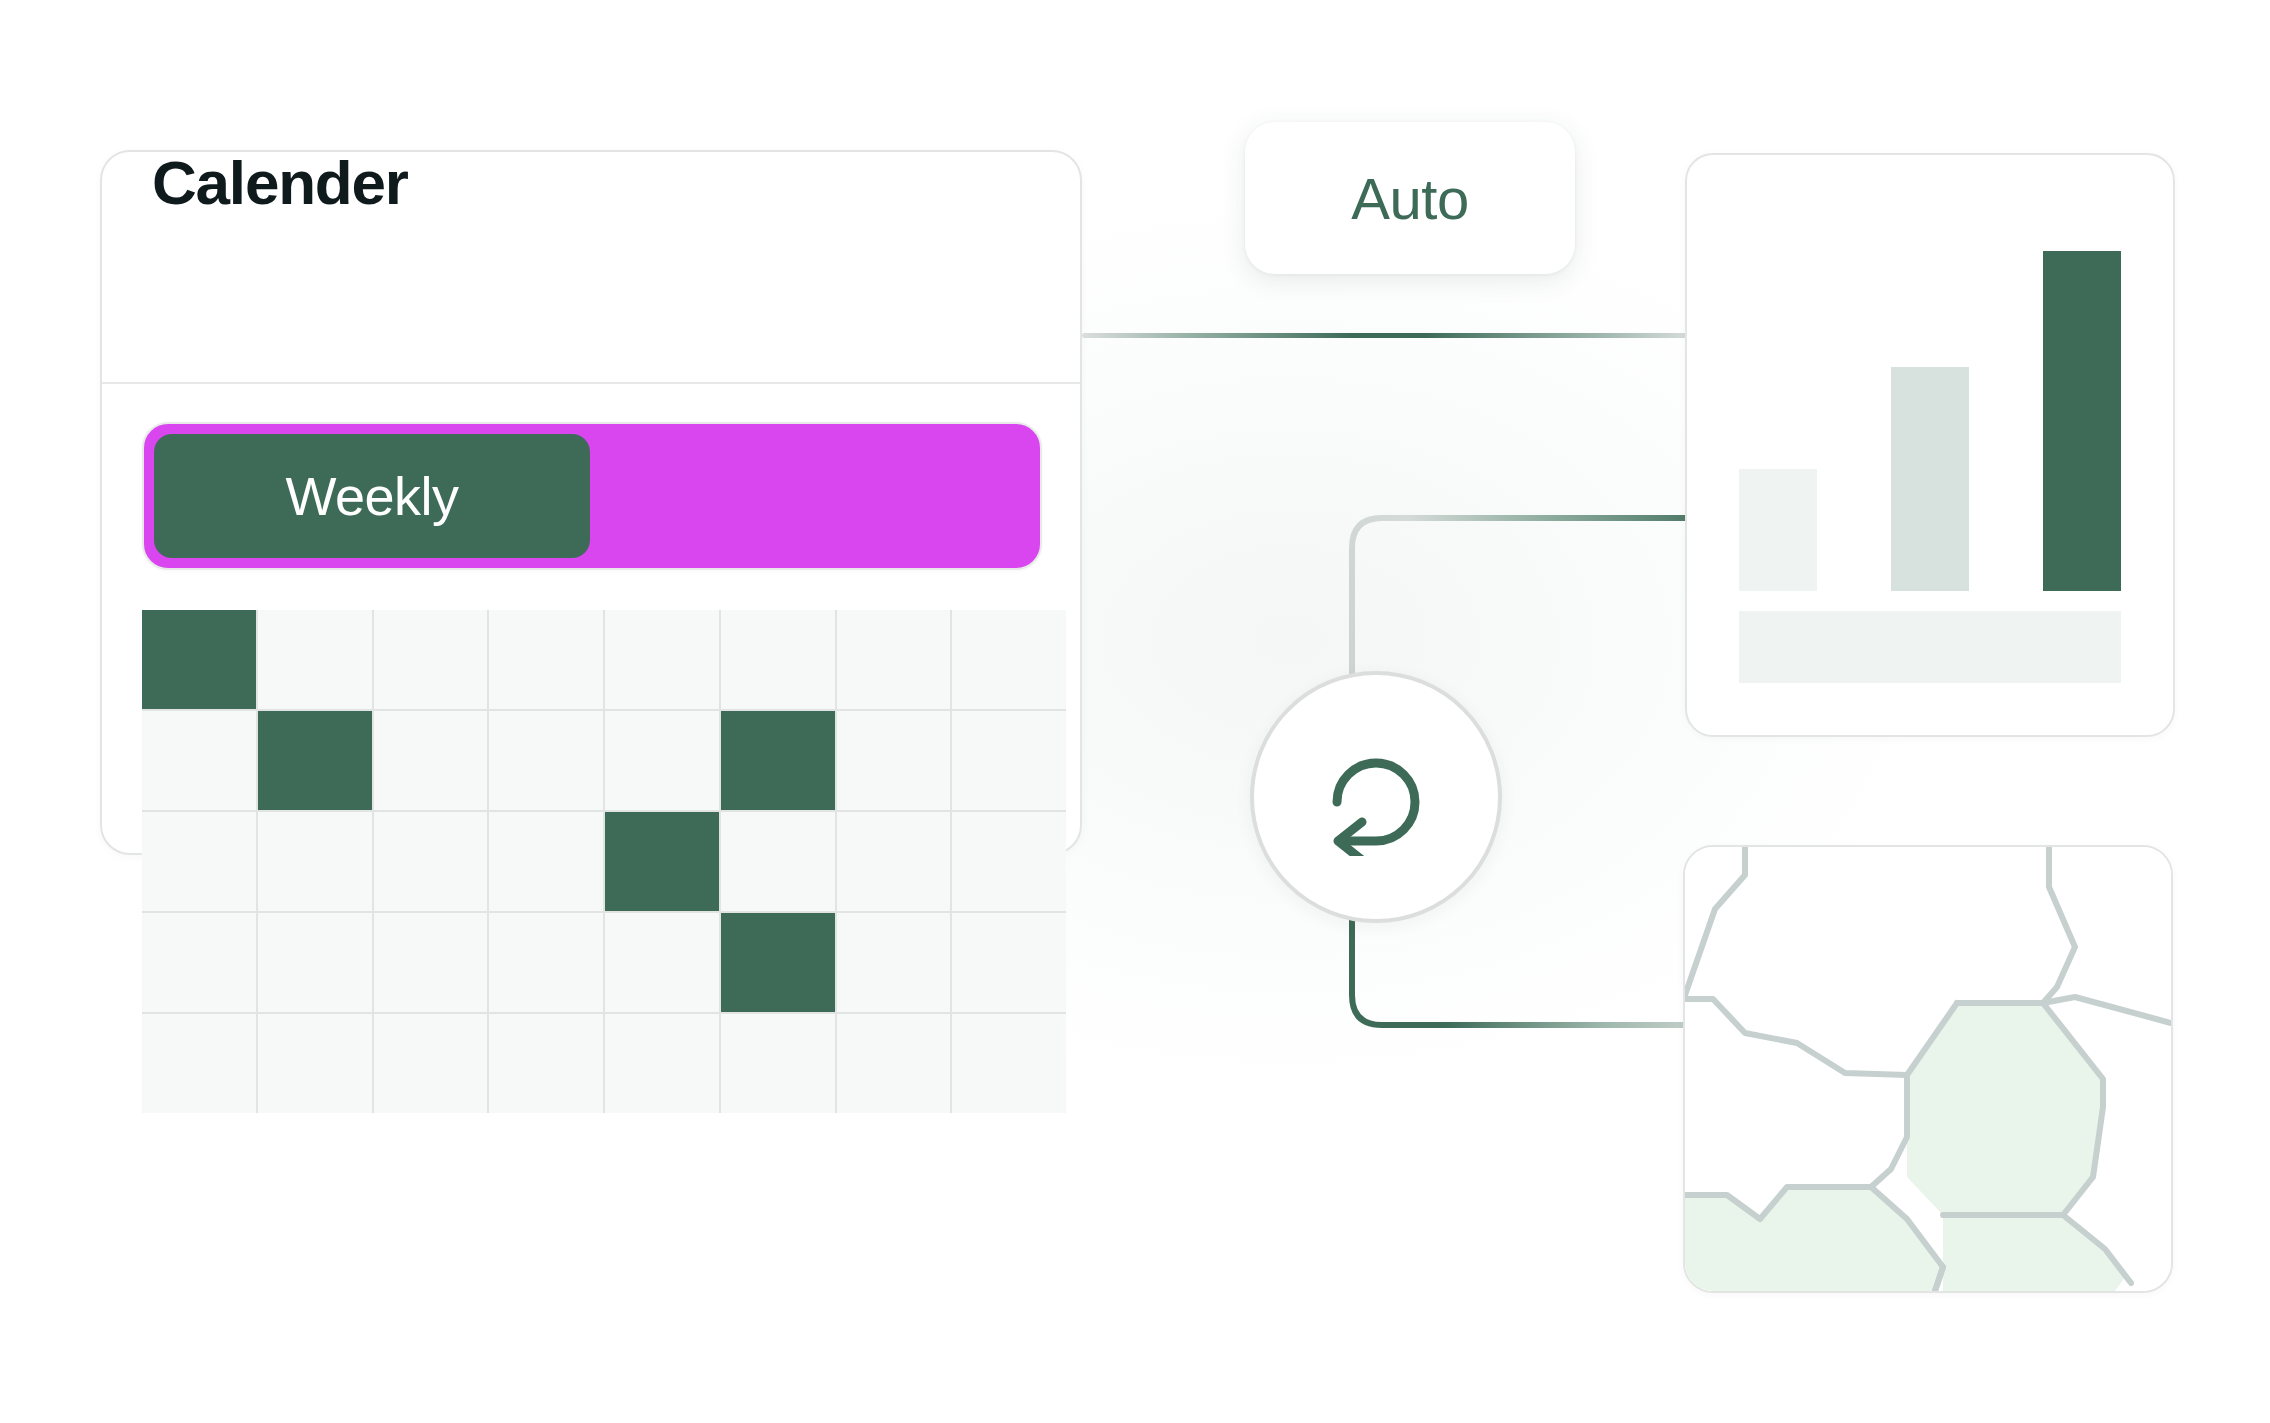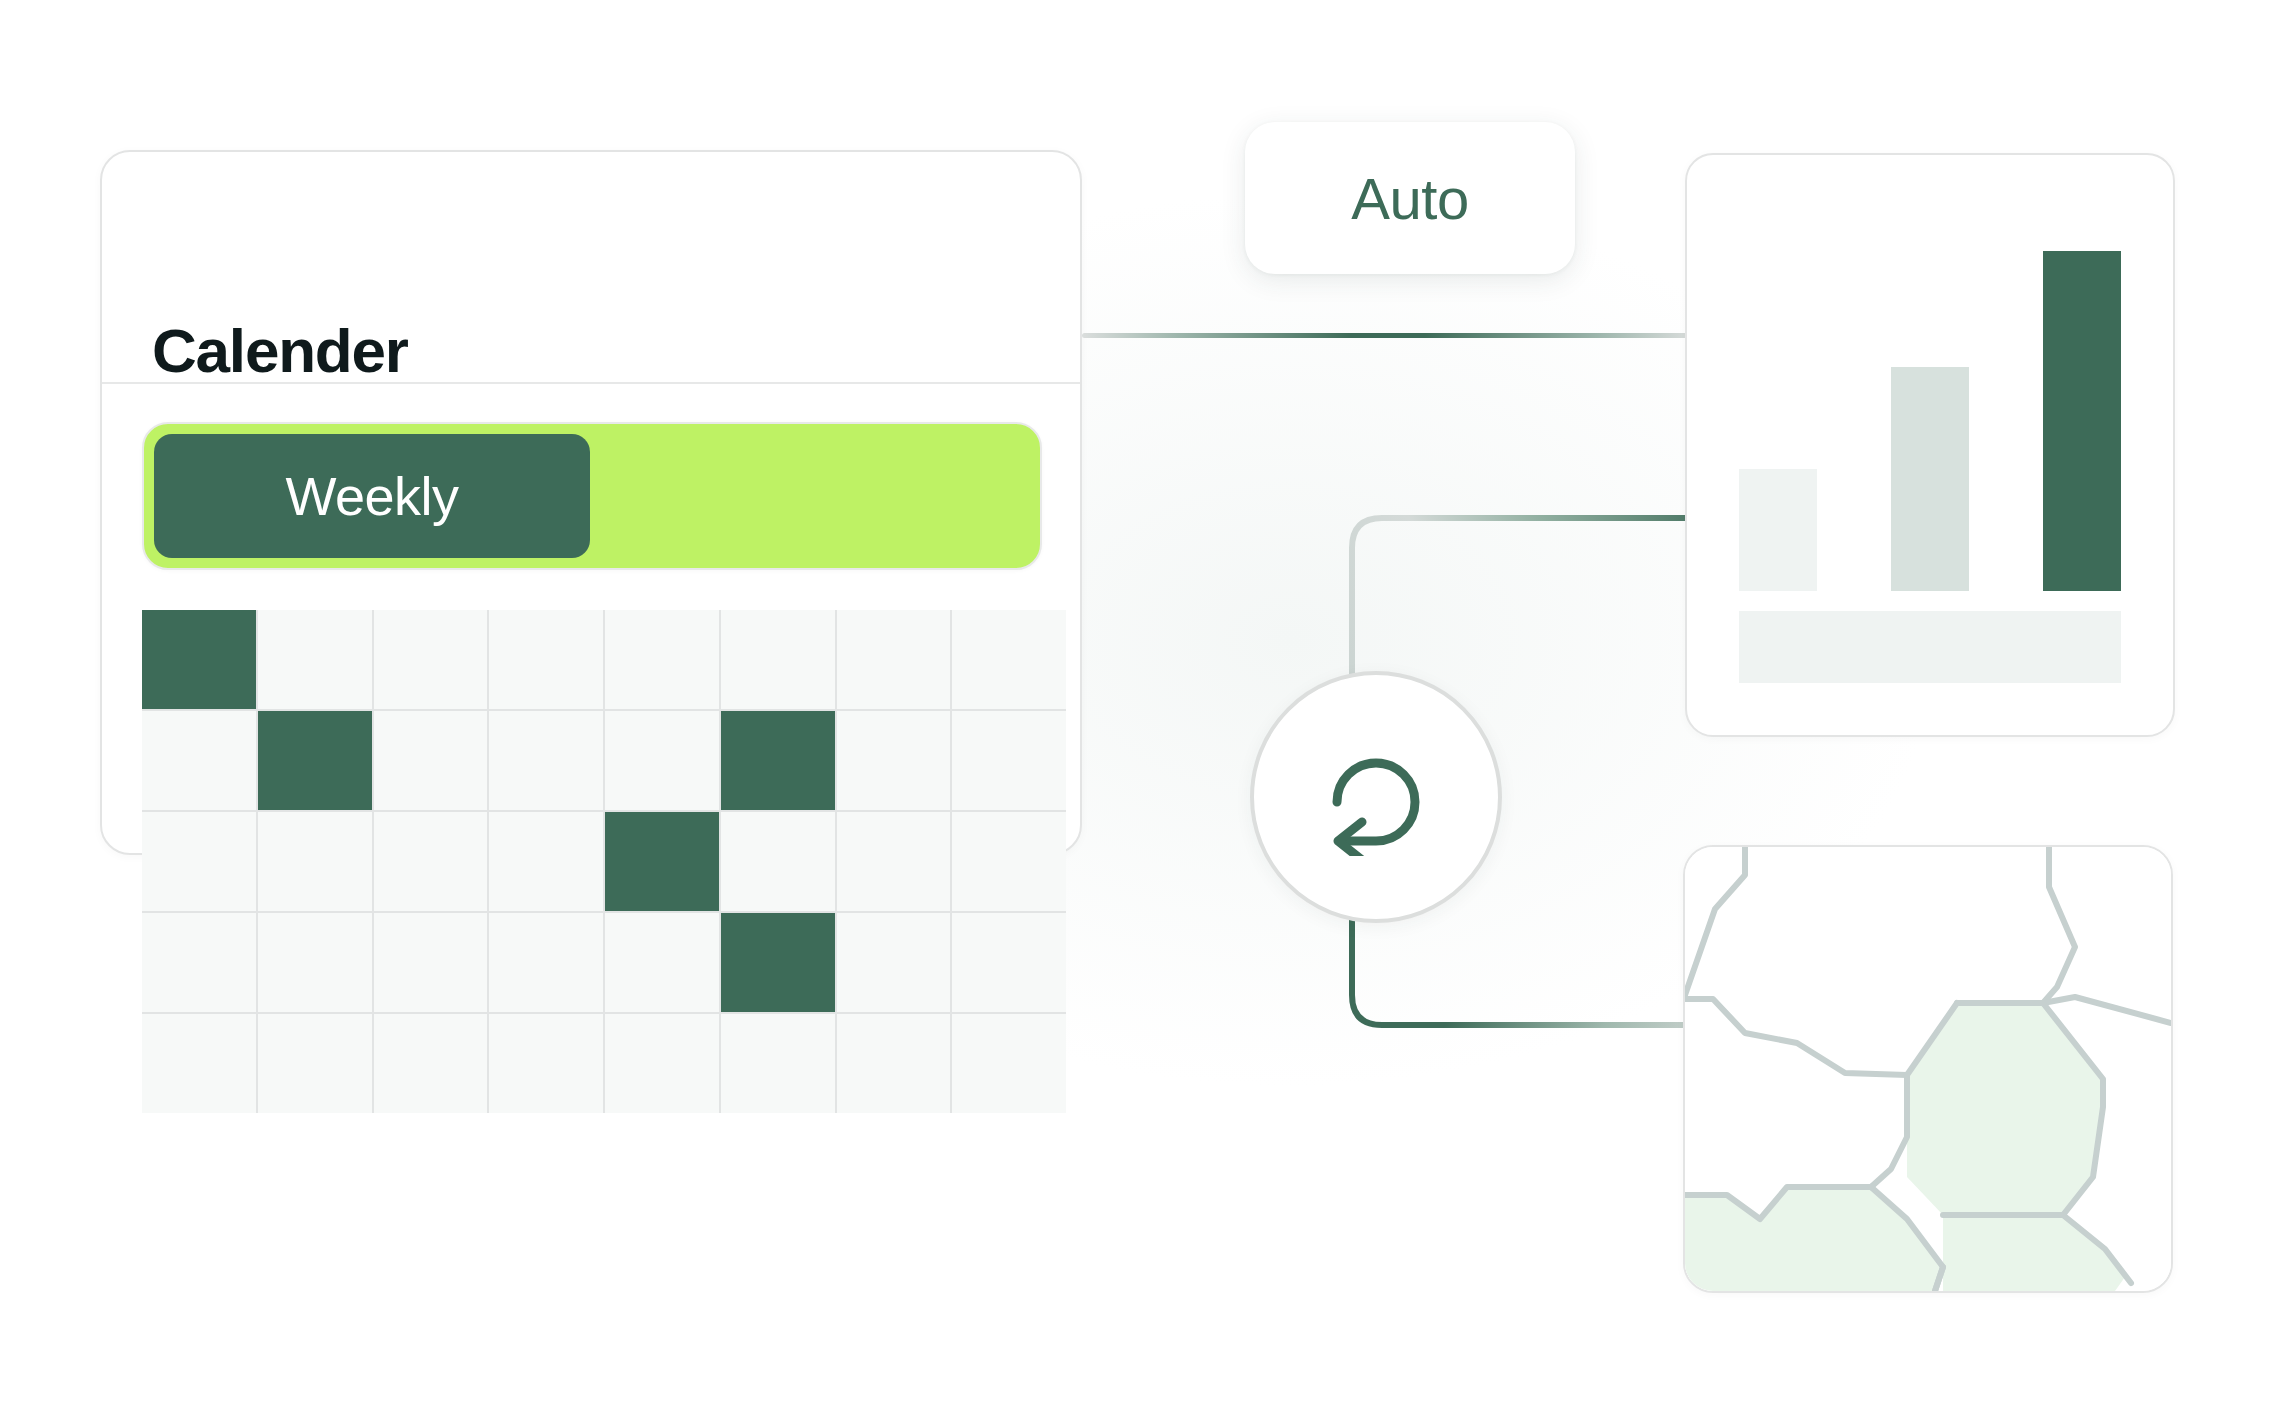--- a/index.html
+++ b/index.html
@@ -40,21 +40,21 @@
     width: 982px;
     height: 705px;
     border-radius: 30px;
     box-shadow: 0 2px 10px rgba(30,40,38,0.03);
   }
   #calendar-header {
     height: 232px;
     box-sizing: border-box;
     border-bottom: 2px solid #e7e8e8;
     display: flex;
-    align-items: flex-end;
+    align-items: flex-start;
     padding-left: 50px;
   }
   #calendar-title {
     font-size: 62px;
     font-weight: 700;
     letter-spacing: -1.2px;
     color: #0f1a1c;
     line-height: 1;
   }
 
@@ -65,21 +65,21 @@
   
   #view-toggle {
     width: 900px;
     height: 148px;
     box-sizing: border-box;
     border: 2px solid #e8e9e9;
     border-radius: 26px;
     display: flex;
     align-items: center;
     padding: 10px;
-    background: #bef264;
+    background: #d946ef;
     box-shadow: 0 1px 4px rgba(30,40,38,0.03);
   }
   .seg {
     height: 124px;
     flex: 0 0 auto;
     display: flex;
     align-items: center;
     justify-content: center;
     font-size: 54px;
     letter-spacing: -0.5px;

